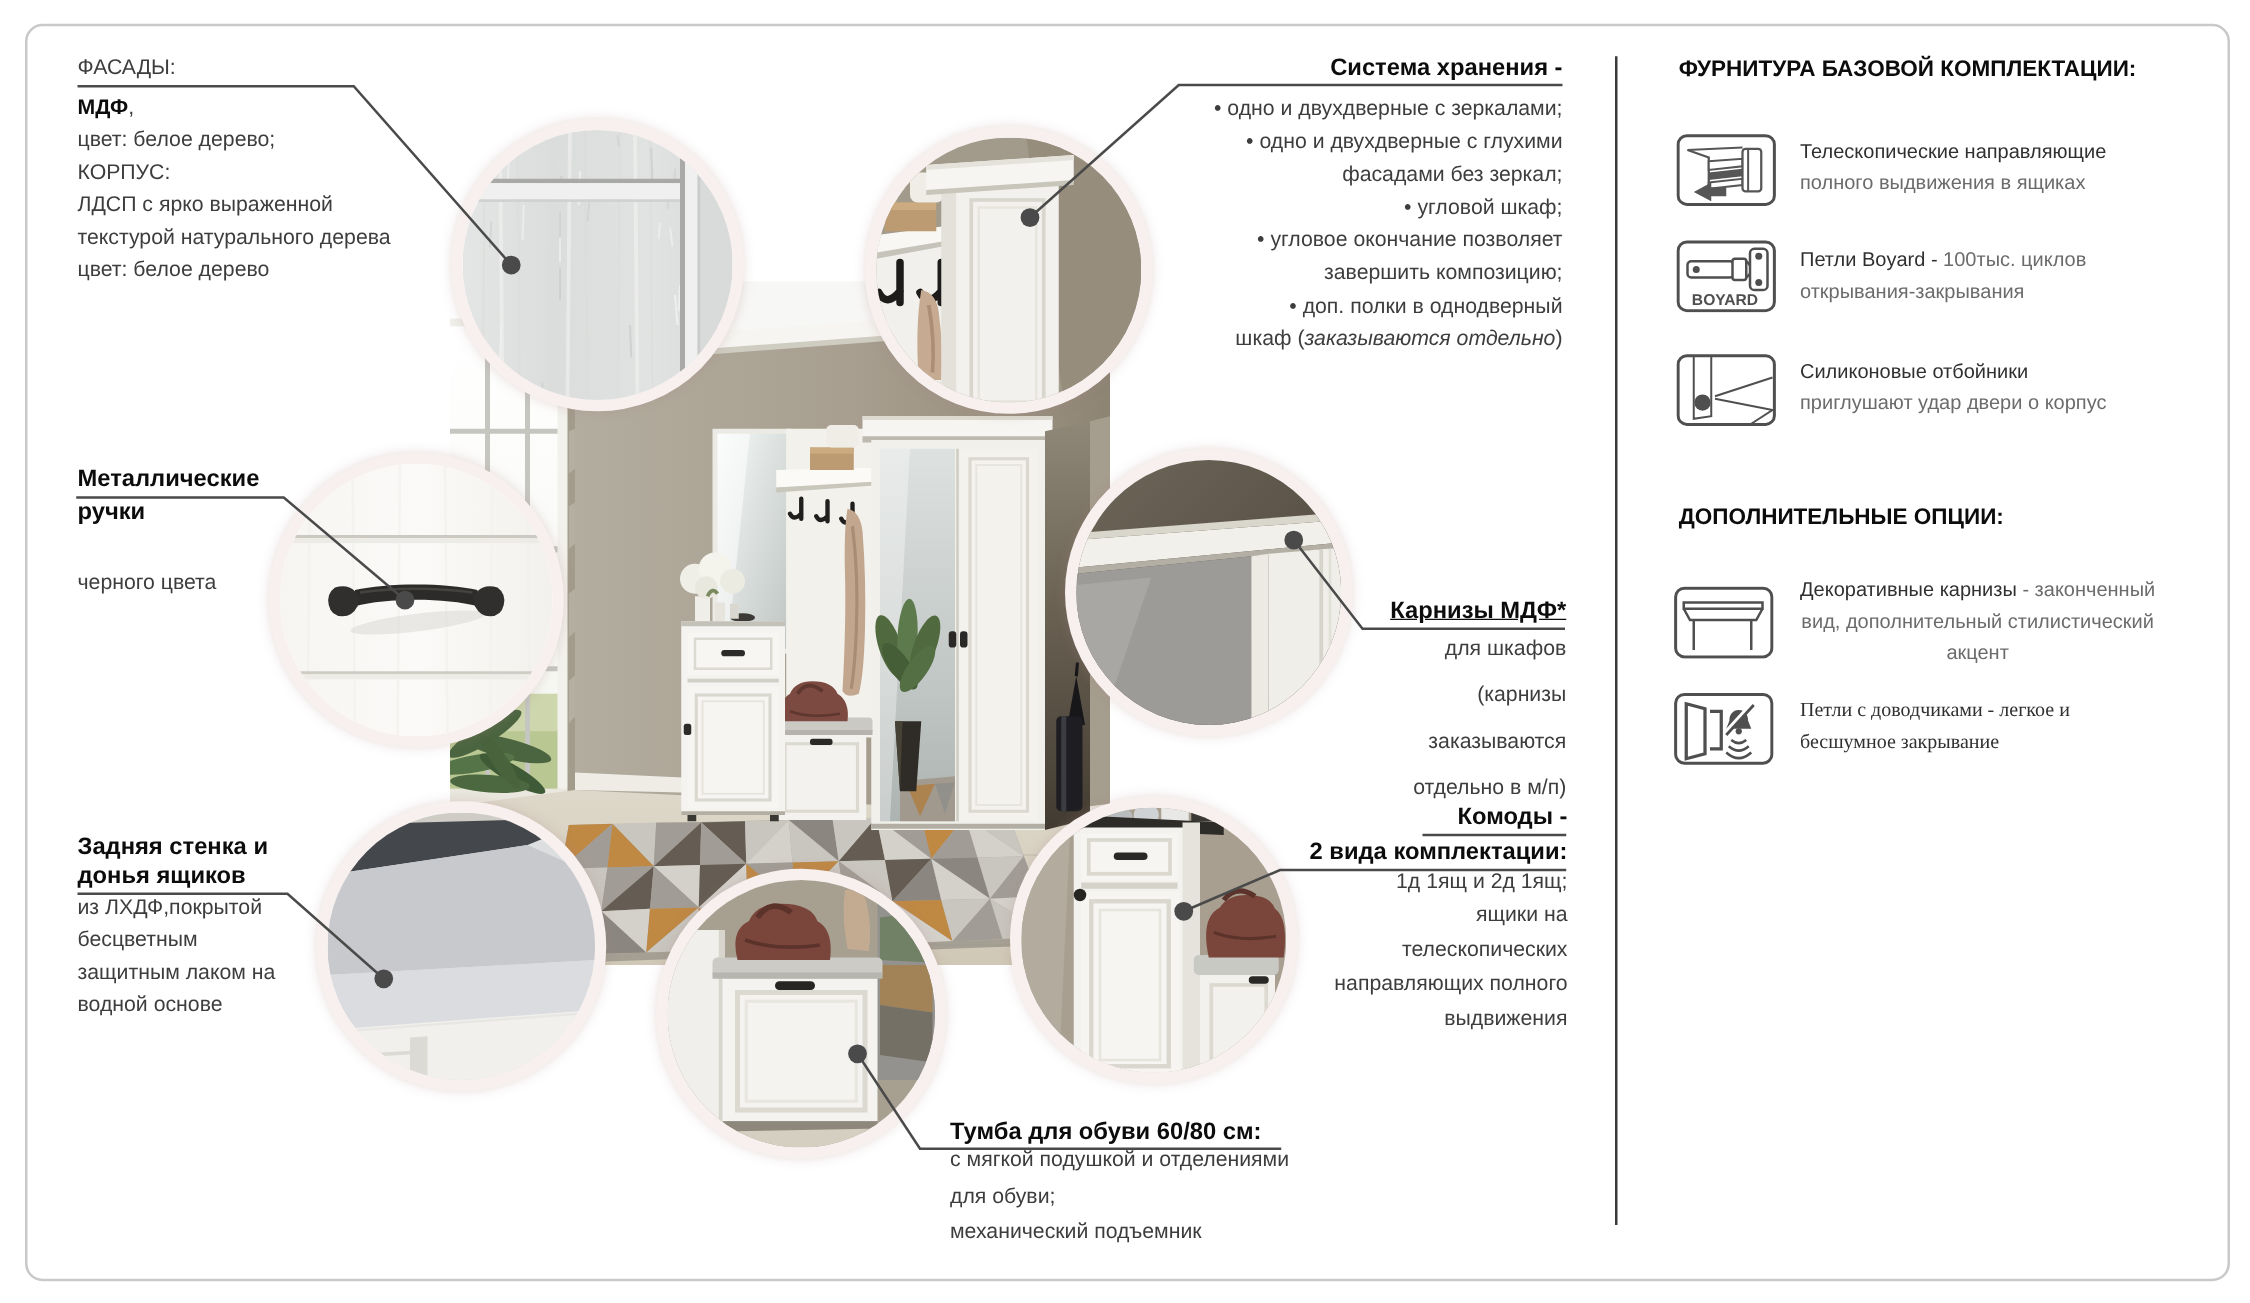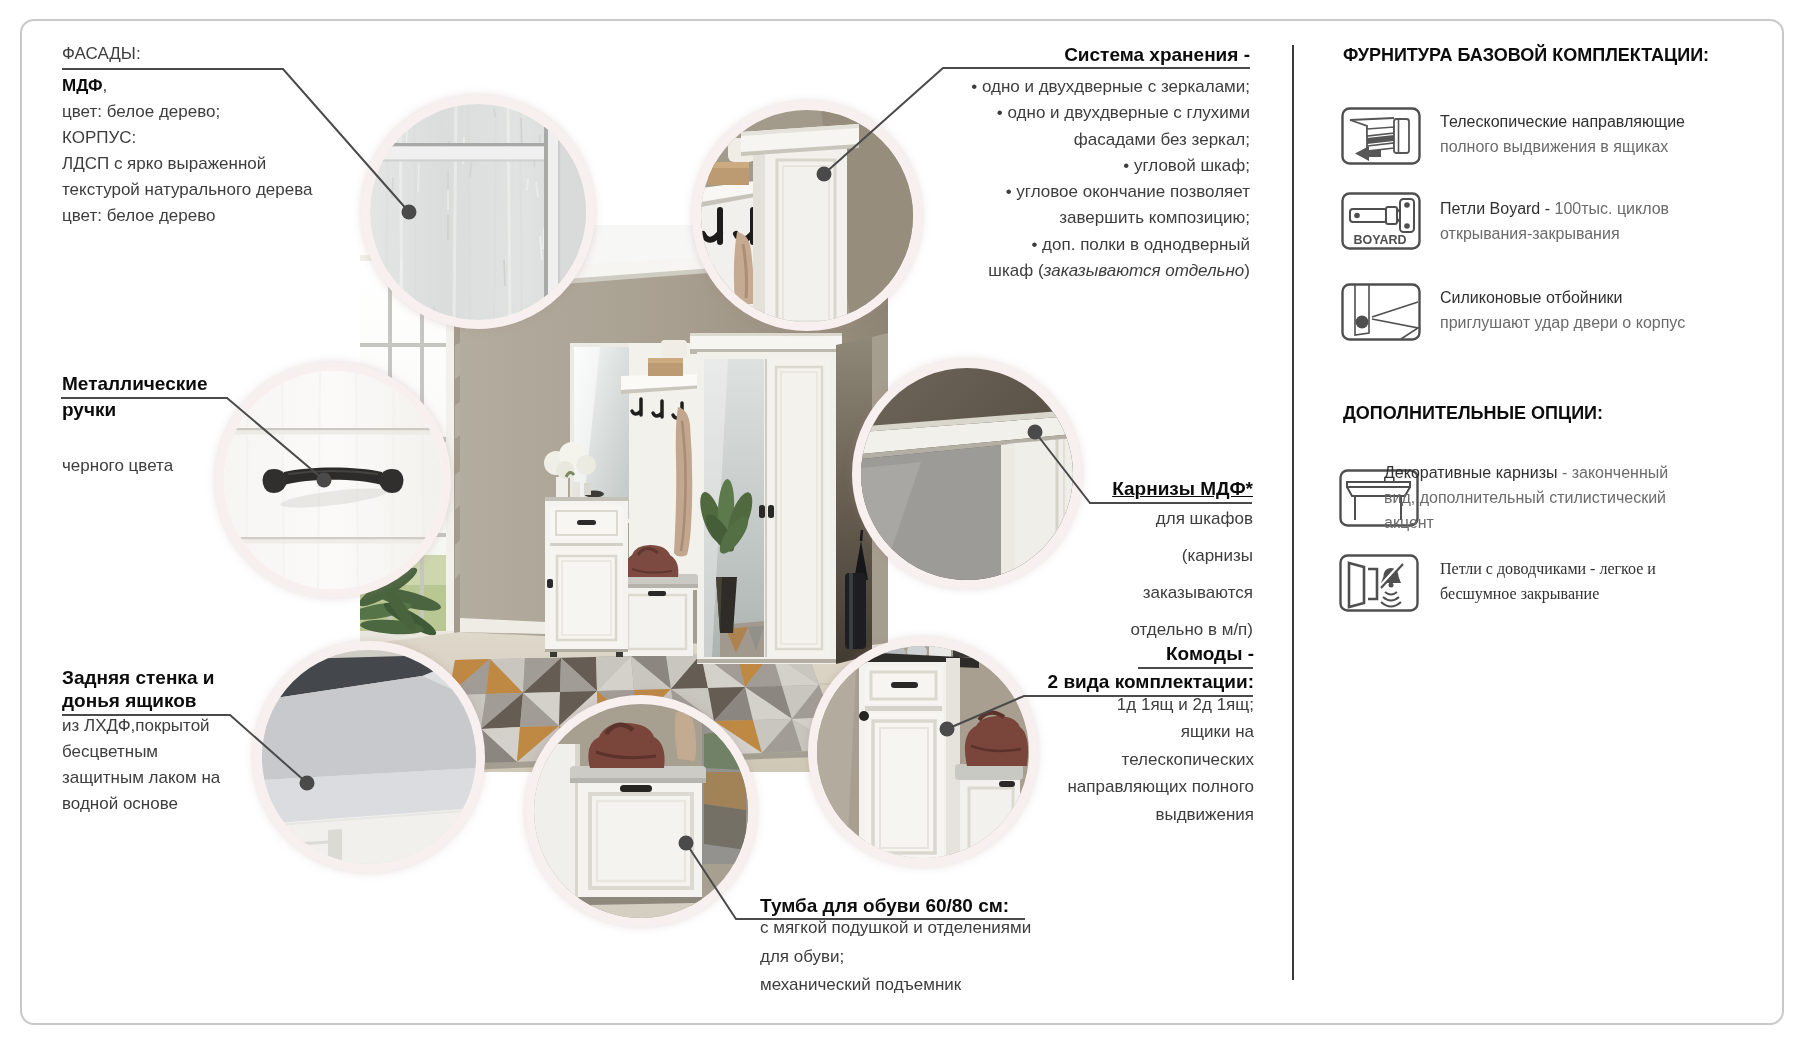--- a/index.html
+++ b/index.html
@@ -626,21 +626,21 @@
 <div class="abs" style="left:1339px;top:469px;">
 <svg width="80" height="58" viewBox="0 0 80 58" xmlns="http://www.w3.org/2000/svg">
 <rect x="1.5" y="1.5" width="77" height="55" rx="7" fill="#fff" stroke="#4f4f4f" stroke-width="2.4"></rect>
 <g stroke="#4f4f4f" stroke-width="2" fill="none">
 <path d="M8,13 L71,13 L71,18 L8,18 Z"></path>
 <path d="M8,18 L13,27 L66,27 L71,18"></path>
 <path d="M16,27 L16,51"></path>
 <path d="M62,27 L62,51"></path>
 </g>
 </svg></div>
-<div class="rc-t" style="left:1384px;top:460px;">Декоративные карнизы <span class="gy">- законченный</span><br><span class="gy">вид, дополнительный стилистический</span><br><span class="gy">акцент</span></div>
+<div class="rc-t" style="left:1440px;top:460px;text-align:center;">Декоративные карнизы <span class="gy">- законченный</span><br><span class="gy">вид, дополнительный стилистический</span><br><span class="gy">акцент</span></div>
 
 <div class="abs" style="left:1339px;top:554px;">
 <svg width="80" height="58" viewBox="0 0 80 58" xmlns="http://www.w3.org/2000/svg">
 <rect x="1.5" y="1.5" width="77" height="55" rx="7" fill="#fff" stroke="#4f4f4f" stroke-width="2.4"></rect>
 <g stroke="#4f4f4f" stroke-width="2.6" fill="none">
 <path d="M10,9 L25,13 L25,49 L10,53 Z"></path>
 <path d="M29,15 L38,15 L38,45 L29,45"></path>
 </g>
 <path d="M52,14 c-5,0 -7.5,4 -7.5,8.5 l-2.5,6.5 h20 l-2.5,-6.5 c0,-4.5 -2.5,-8.5 -7.5,-8.5 z" fill="#4f4f4f"></path>
 <circle cx="52" cy="31" r="2.5" fill="#4f4f4f"></circle>

